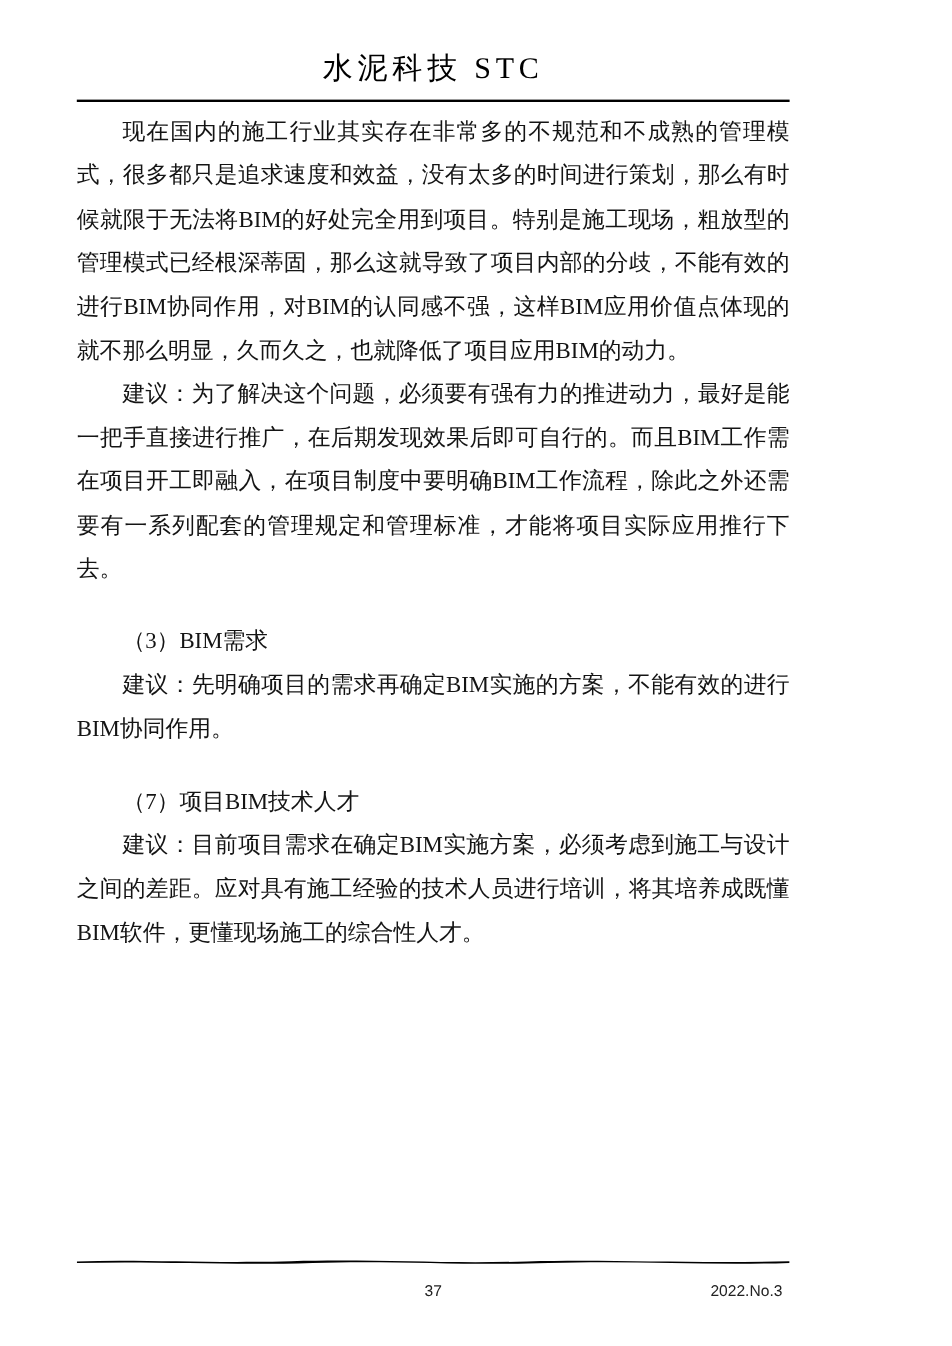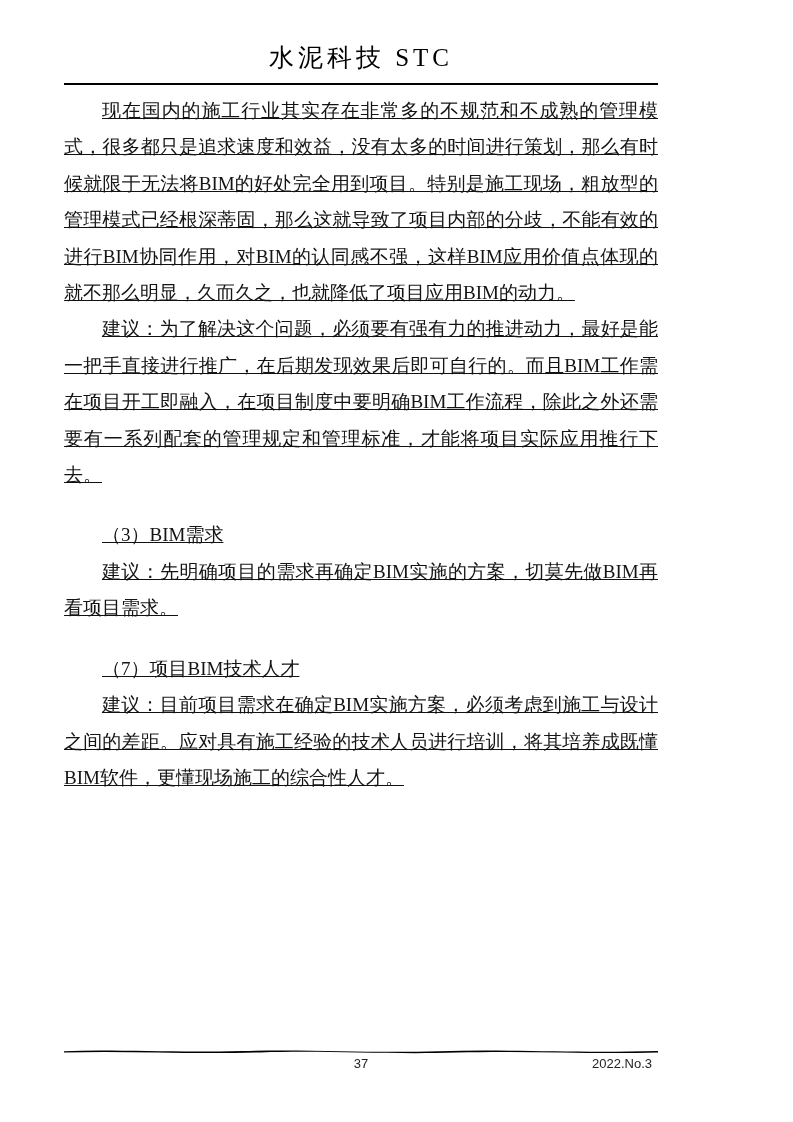--- a/index.html
+++ b/index.html
@@ -25,21 +25,20 @@
     font-weight: 500;
     color: #000000;
   }
   .header-rule {
     margin-top: 9px;
     border-top: 2px solid #000000;
     height: 0;
   }
   .doc-body {
     margin: 8px 64px 0 64px;
-    text-decoration: underline;
   }
   .para {
     font-size: 19px;
     line-height: 36.4px;
     text-align: justify;
     text-justify: inter-character;
     text-indent: 2em;
     color: #141414;
     word-break: break-all;
   }
@@ -53,21 +52,21 @@
     right: 64px;
     top: 1048px;
   }
   .footer-rule-svg {
     display: block;
     width: 100%;
     height: 7px;
   }
   .footer-row {
     position: relative;
-    margin-top: 1px;
+    margin-top: 13px;
     height: 18px;
     font-family: "Liberation Sans", "DejaVu Sans", sans-serif;
     font-size: 13px;
     color: #222222;
   }
   .page-number {
     position: absolute;
     left: 50%;
     transform: translateX(-50%);
     top: 0;
@@ -85,21 +84,21 @@
 
   <div class="header">
     <div class="journal-title">水泥科技 STC</div>
     <div class="header-rule"></div>
   </div>
 
   <div class="doc-body">
     <p class="para">现在国内的施工行业其实存在非常多的不规范和不成熟的管理模式，很多都只是追求速度和效益，没有太多的时间进行策划，那么有时候就限于无法将BIM的好处完全用到项目。特别是施工现场，粗放型的管理模式已经根深蒂固，那么这就导致了项目内部的分歧，不能有效的进行BIM协同作用，对BIM的认同感不强，这样BIM应用价值点体现的就不那么明显，久而久之，也就降低了项目应用BIM的动力。</p>
     <p class="para">建议：为了解决这个问题，必须要有强有力的推进动力，最好是能一把手直接进行推广，在后期发现效果后即可自行的。而且BIM工作需在项目开工即融入，在项目制度中要明确BIM工作流程，除此之外还需要有一系列配套的管理规定和管理标准，才能将项目实际应用推行下去。</p>
     <p class="para heading">（3）BIM需求</p>
-    <p class="para">建议：先明确项目的需求再确定BIM实施的方案，切莫先做BIM再看项目需求。</p>
+    <p class="para">建议：先明确项目的需求再确定BIM实施的方案，不能有效的进行BIM协同作用。</p>
     <p class="para heading">（7）项目BIM技术人才</p>
     <p class="para">建议：目前项目需求在确定BIM实施方案，必须考虑到施工与设计之间的差距。应对具有施工经验的技术人员进行培训，将其培养成既懂BIM软件，更懂现场施工的综合性人才。</p>
   </div>
 
   <div class="footer">
     <svg class="footer-rule-svg" viewBox="0 0 665 7" preserveAspectRatio="none" aria-hidden="true">
       <path fill="#000000" d="M0,3.2 C60,1.2 120,5.0 200,3.0 C280,1.0 340,5.4 420,3.2 C500,1.2 570,5.2 665,3.0 L665,4.4 C590,6.6 520,2.4 440,4.6 C360,6.8 300,2.2 220,4.4 C140,6.6 70,2.6 0,4.6 Z"></path>
     </svg>
     <div class="footer-row">
       <span class="page-number">37</span>

